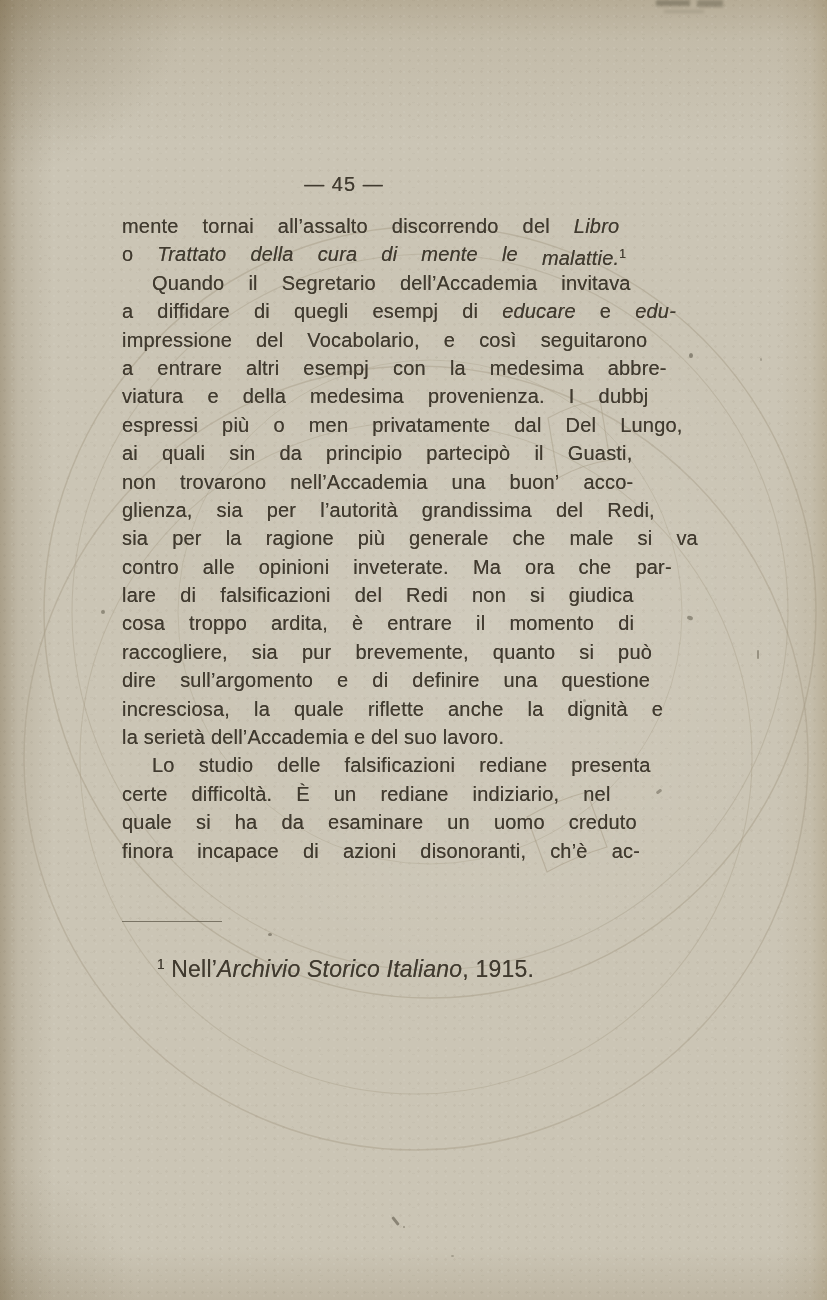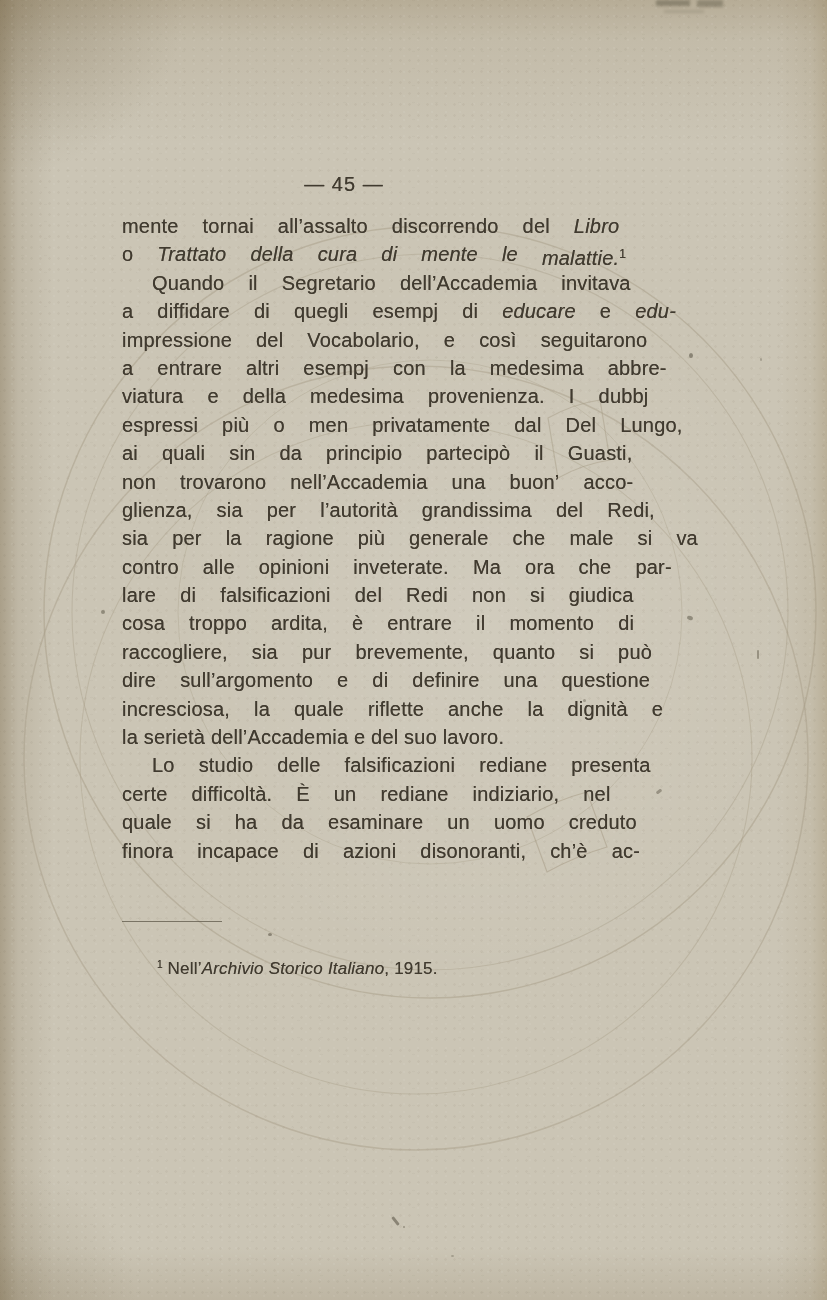--- a/index.html
+++ b/index.html
@@ -50,21 +50,21 @@
   }
   .tline.just{display:flex;justify-content:space-between;white-space:nowrap;}
   .tline.ind{padding-left:30px;}
   .w{white-space:pre;}
   .it{font-style:italic;}
   .sup{font-size:60%;vertical-align:.55em;letter-spacing:0;}
   .fnrule{position:absolute;left:122px;top:921px;width:100px;height:1.3px;
     background:var(--rule);opacity:.75;}
   .footnote{
     position:absolute;left:122px;top:953px;width:460px;padding-left:35px;
-    font-size:17px;line-height:24px;letter-spacing:.2px;
+    font-size:23px;line-height:24px;letter-spacing:.2px;
     text-shadow:0 0 .4px rgba(64,58,47,.7);
   }
   .speck{position:absolute;background:#4a4435;border-radius:50%;pointer-events:none;}
   .smudge{position:absolute;background:#55503e;filter:blur(1.4px);pointer-events:none;}
 </style>
 </head>
 <body>
 
 <div class="page">
 

